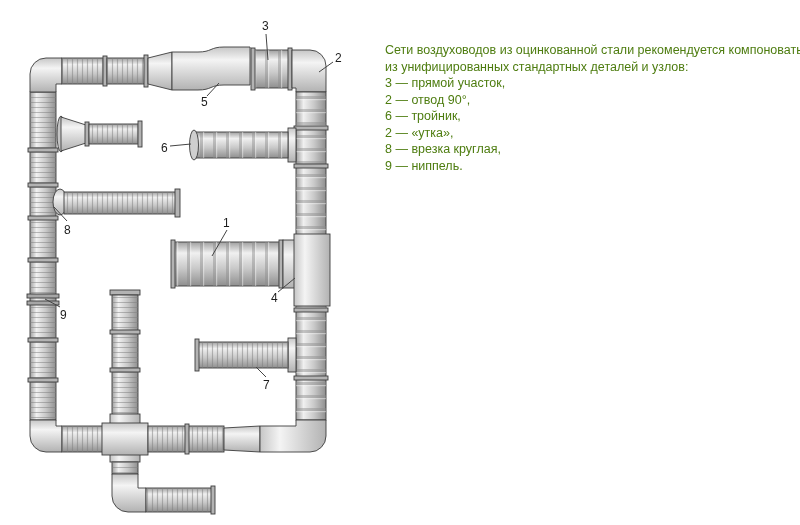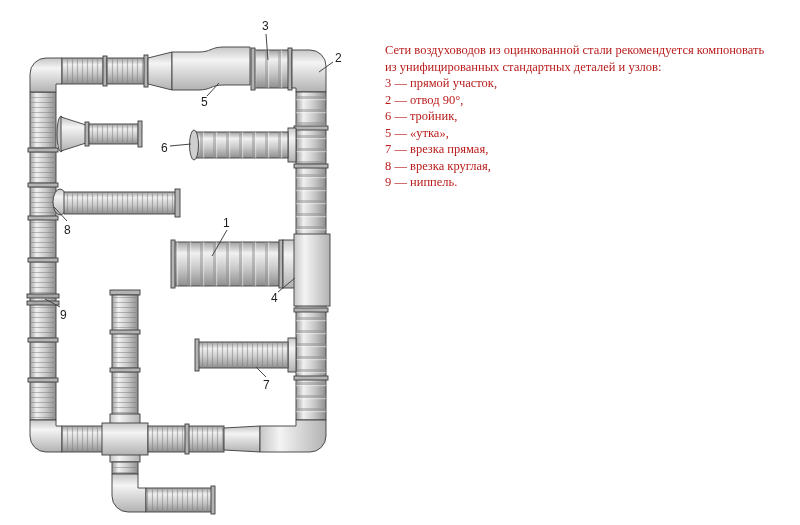--- a/index.html
+++ b/index.html
@@ -1,20 +1,20 @@
 <!DOCTYPE html>
 <html><head>
 <meta charset="utf-8">
 <style>
   html,body{margin:0;padding:0;background:#ffffff;}
   .page{position:relative;width:800px;height:525px;background:#ffffff;overflow:hidden;
         font-family:"Liberation Sans", sans-serif;}
   .diagram-wrap{position:absolute;left:0;top:0;width:380px;height:525px;}
-  .legend{position:absolute;left:385px;top:42px;width:405px;color:#b91c1c;
-          font-size:12.5px;line-height:16.5px;font-family:Liberation Serif, serif;}
+  .legend{position:absolute;left:385px;top:42px;width:405px;color:#4d7c0f;
+          font-size:12.5px;line-height:16.5px;}
   .legend div{white-space:nowrap;}
   svg text{font-family:"Liberation Sans", sans-serif;font-size:12px;fill:#1c1c1c;}
 </style>
 </head>
 <body>
 
 <div class="page">
 
   <div class="diagram-wrap">
   <svg width="380" height="525" viewBox="0 0 380 525">
@@ -214,19 +214,18 @@
     </g>
   </svg>
   </div>
 
   <div class="legend">
     <div>Сети воздуховодов из оцинкованной стали рекомендуется компоновать</div>
     <div>из унифицированных стандартных деталей и узлов:</div>
     <div>3 — прямой участок,</div>
     <div>2 — отвод 90°,</div>
     <div>6 — тройник,</div>
-    <div>5 — «утка»,</div>
-    <div>7 — врезка прямая,</div>
+    <div>2 — «утка»,</div>
     <div>8 — врезка круглая,</div>
     <div>9 — ниппель.</div>
   </div>
 
 </div>
 
 </body></html>

